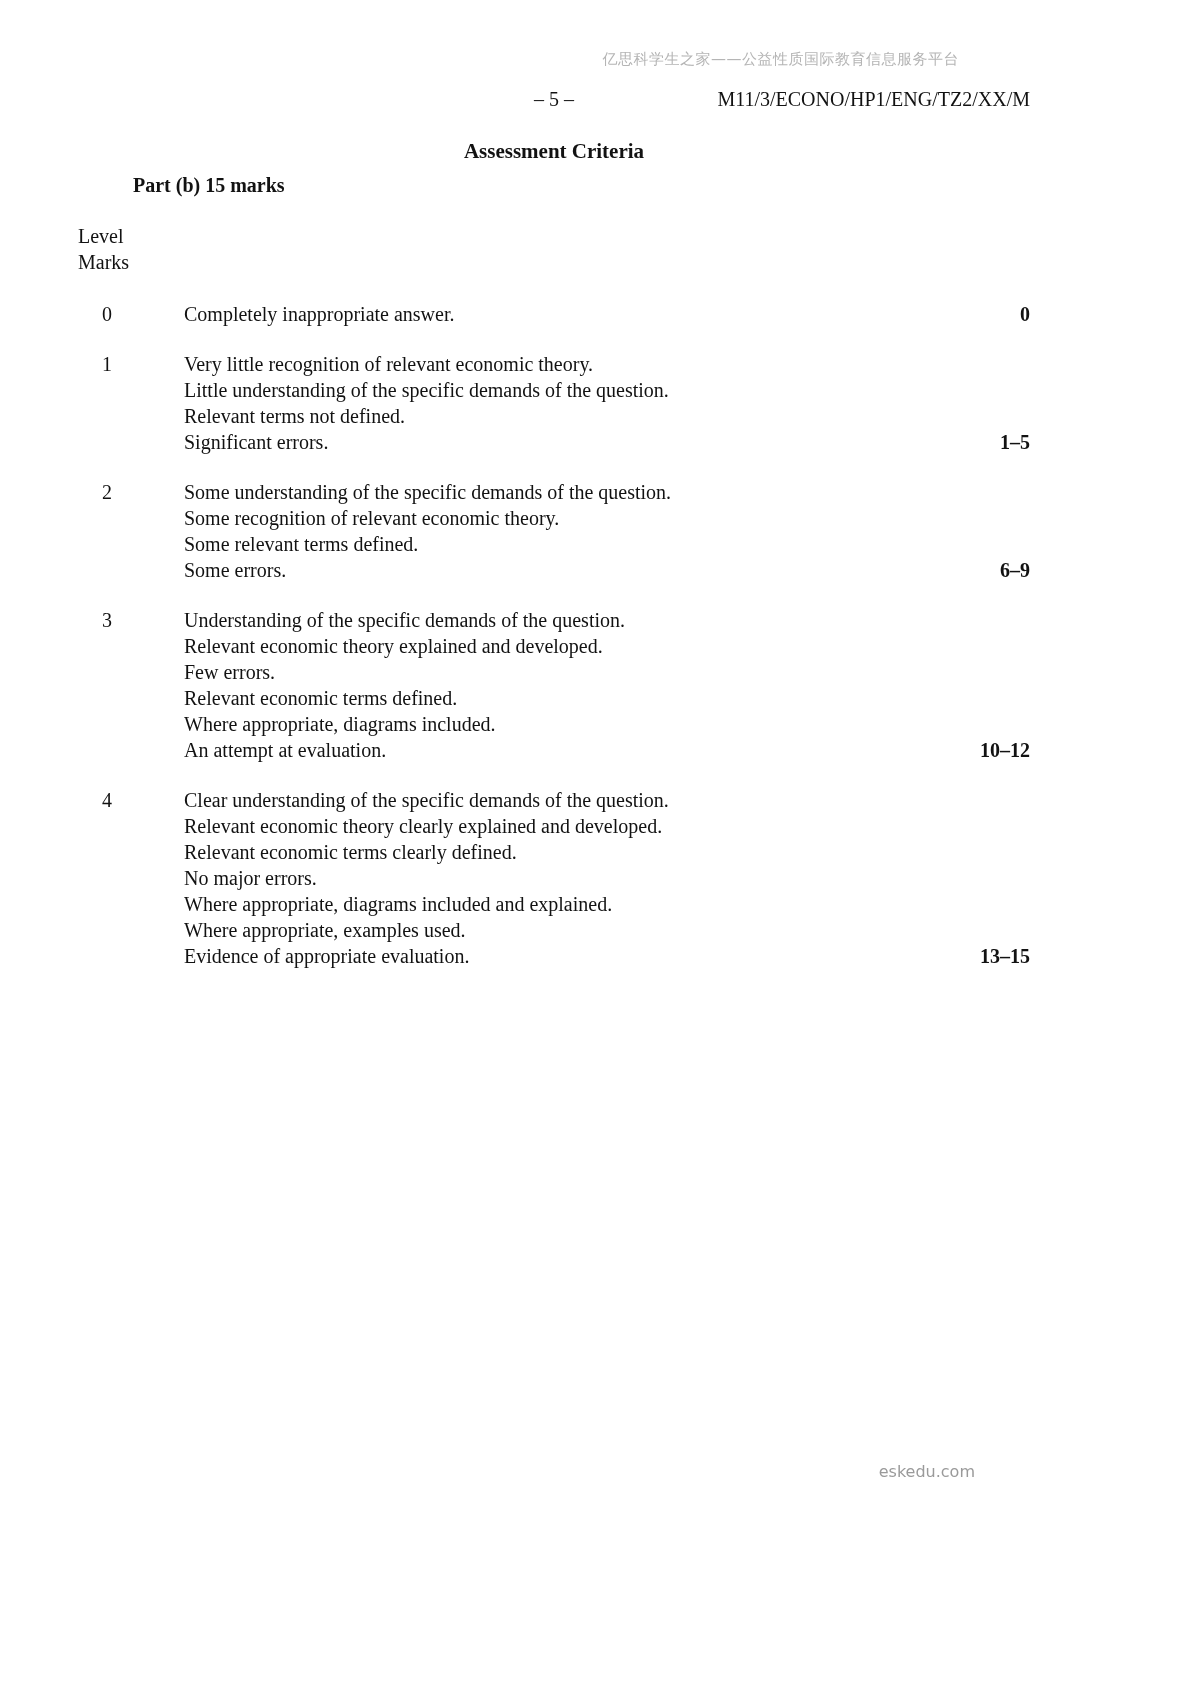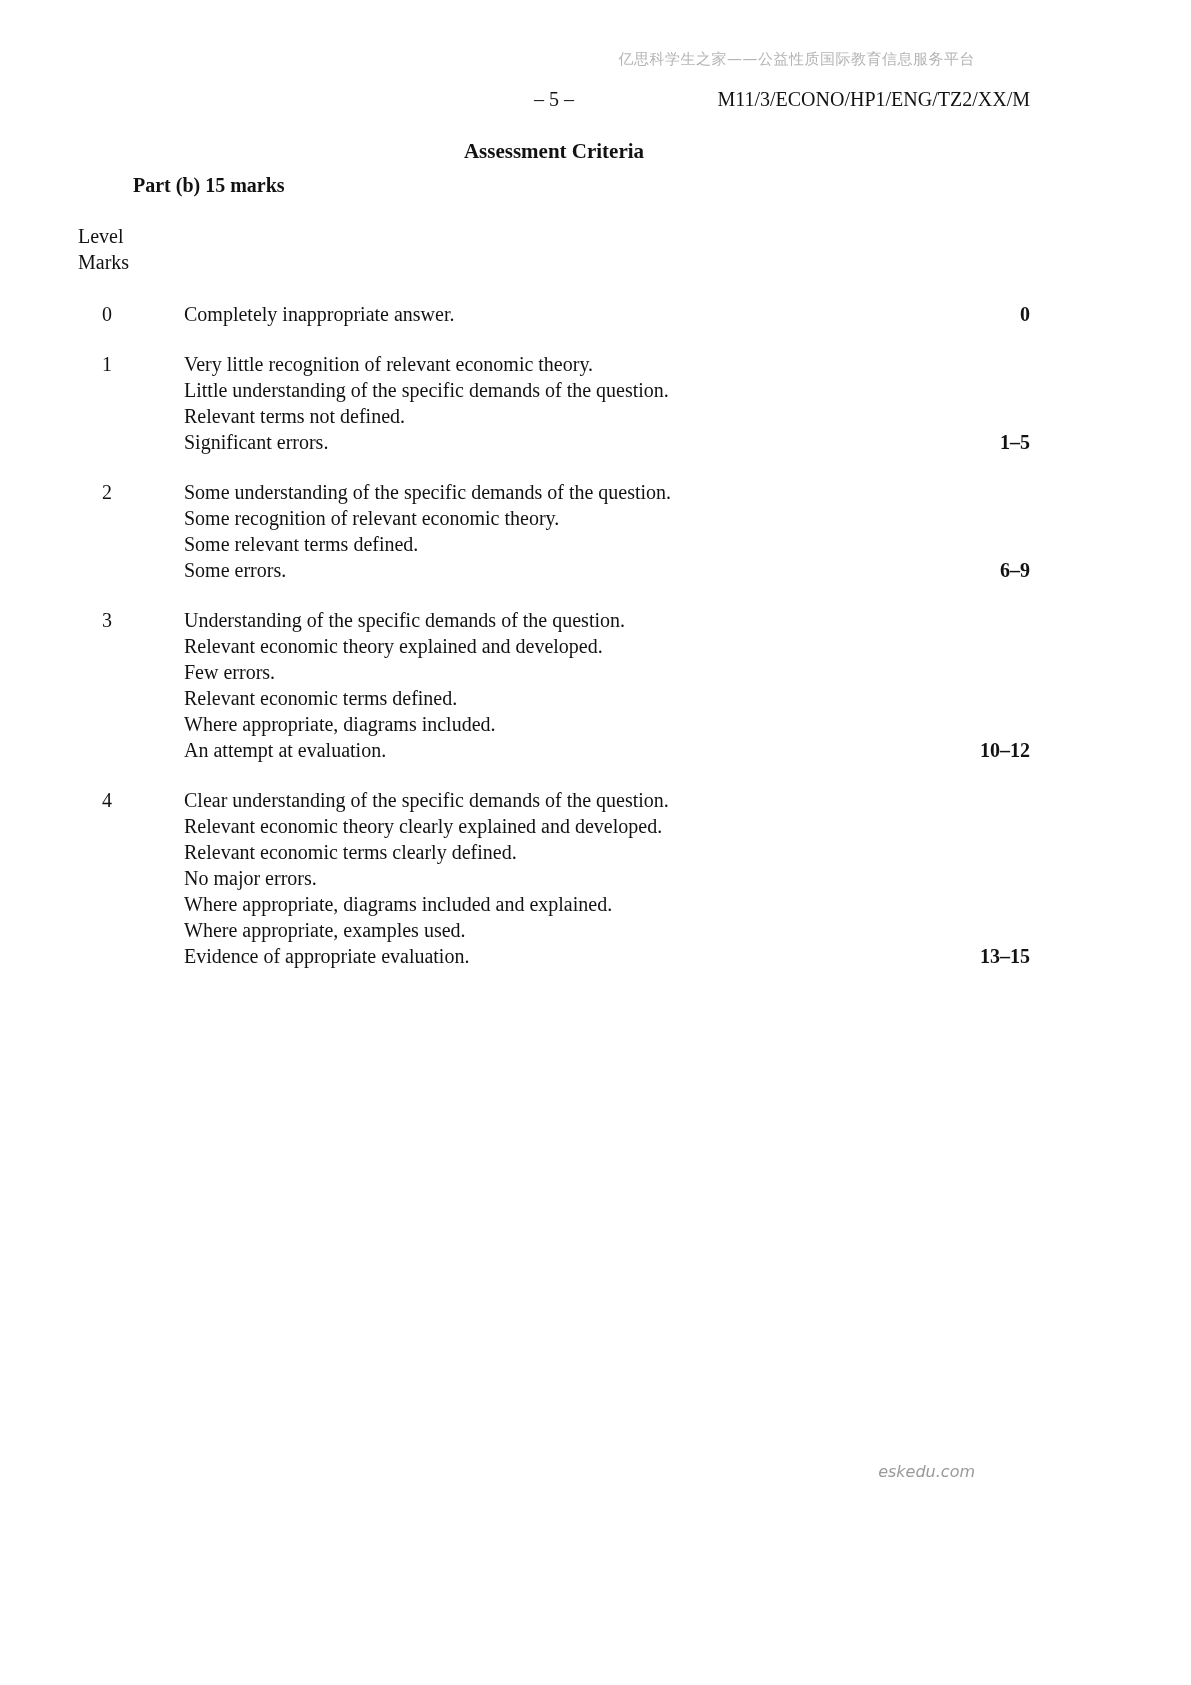--- a/index.html
+++ b/index.html
@@ -11,21 +11,21 @@
     width: 1191px;
     height: 1685px;
     position: relative;
     font-family: "Liberation Serif", serif;
     color: #121212;
     overflow: hidden;
   }
   .watermark-top {
     position: absolute;
     top: 50px;
-    right: 216px;
+    right: 232px;
     font-family: "DejaVu Sans", sans-serif;
     font-size: 15px;
     color: #b5b5b5;
     letter-spacing: 0.5px;
   }
   .page-number {
     position: absolute;
     top: 88px;
     left: 534px;
     font-size: 20px;
@@ -92,21 +92,20 @@
     text-align: right;
     min-width: 60px;
   }
   .watermark-bottom {
     position: absolute;
     top: 1462px;
     right: 216px;
     font-family: "DejaVu Sans", sans-serif;
     font-size: 16px;
     color: #9a9a9a;
-    font-style: italic;
   }
 </style>
 </head>
 <body>
 
 <div class="watermark-top">亿思科学生之家——公益性质国际教育信息服务平台</div>
 
 <div class="page-number">– 5 –</div>
 <div class="paper-code">M11/3/ECONO/HP1/ENG/TZ2/XX/M</div>
 

